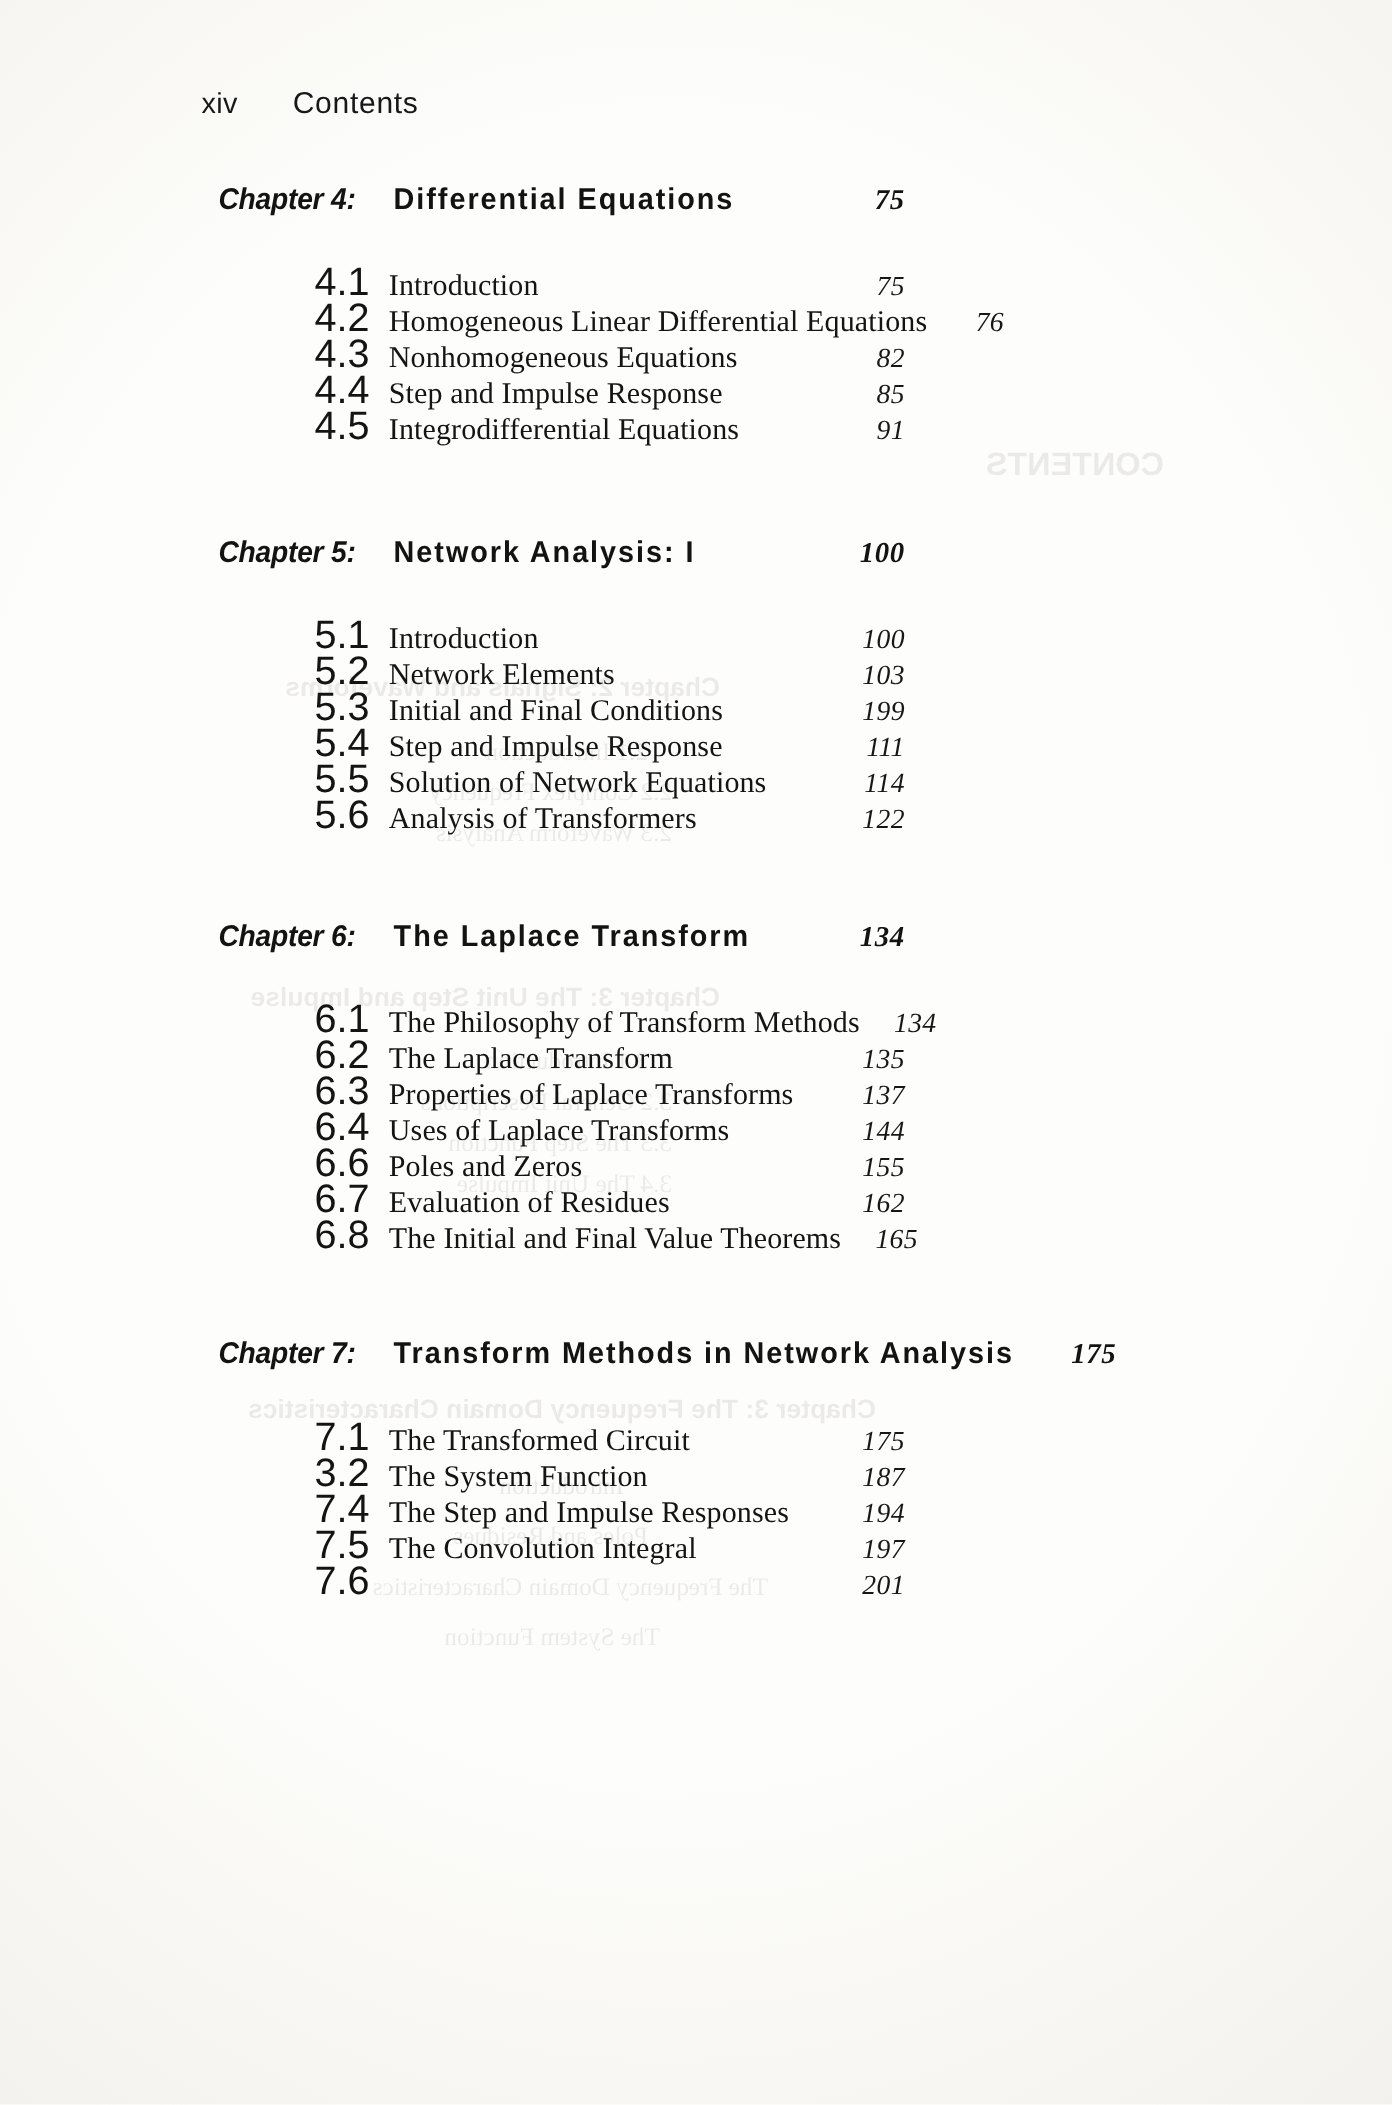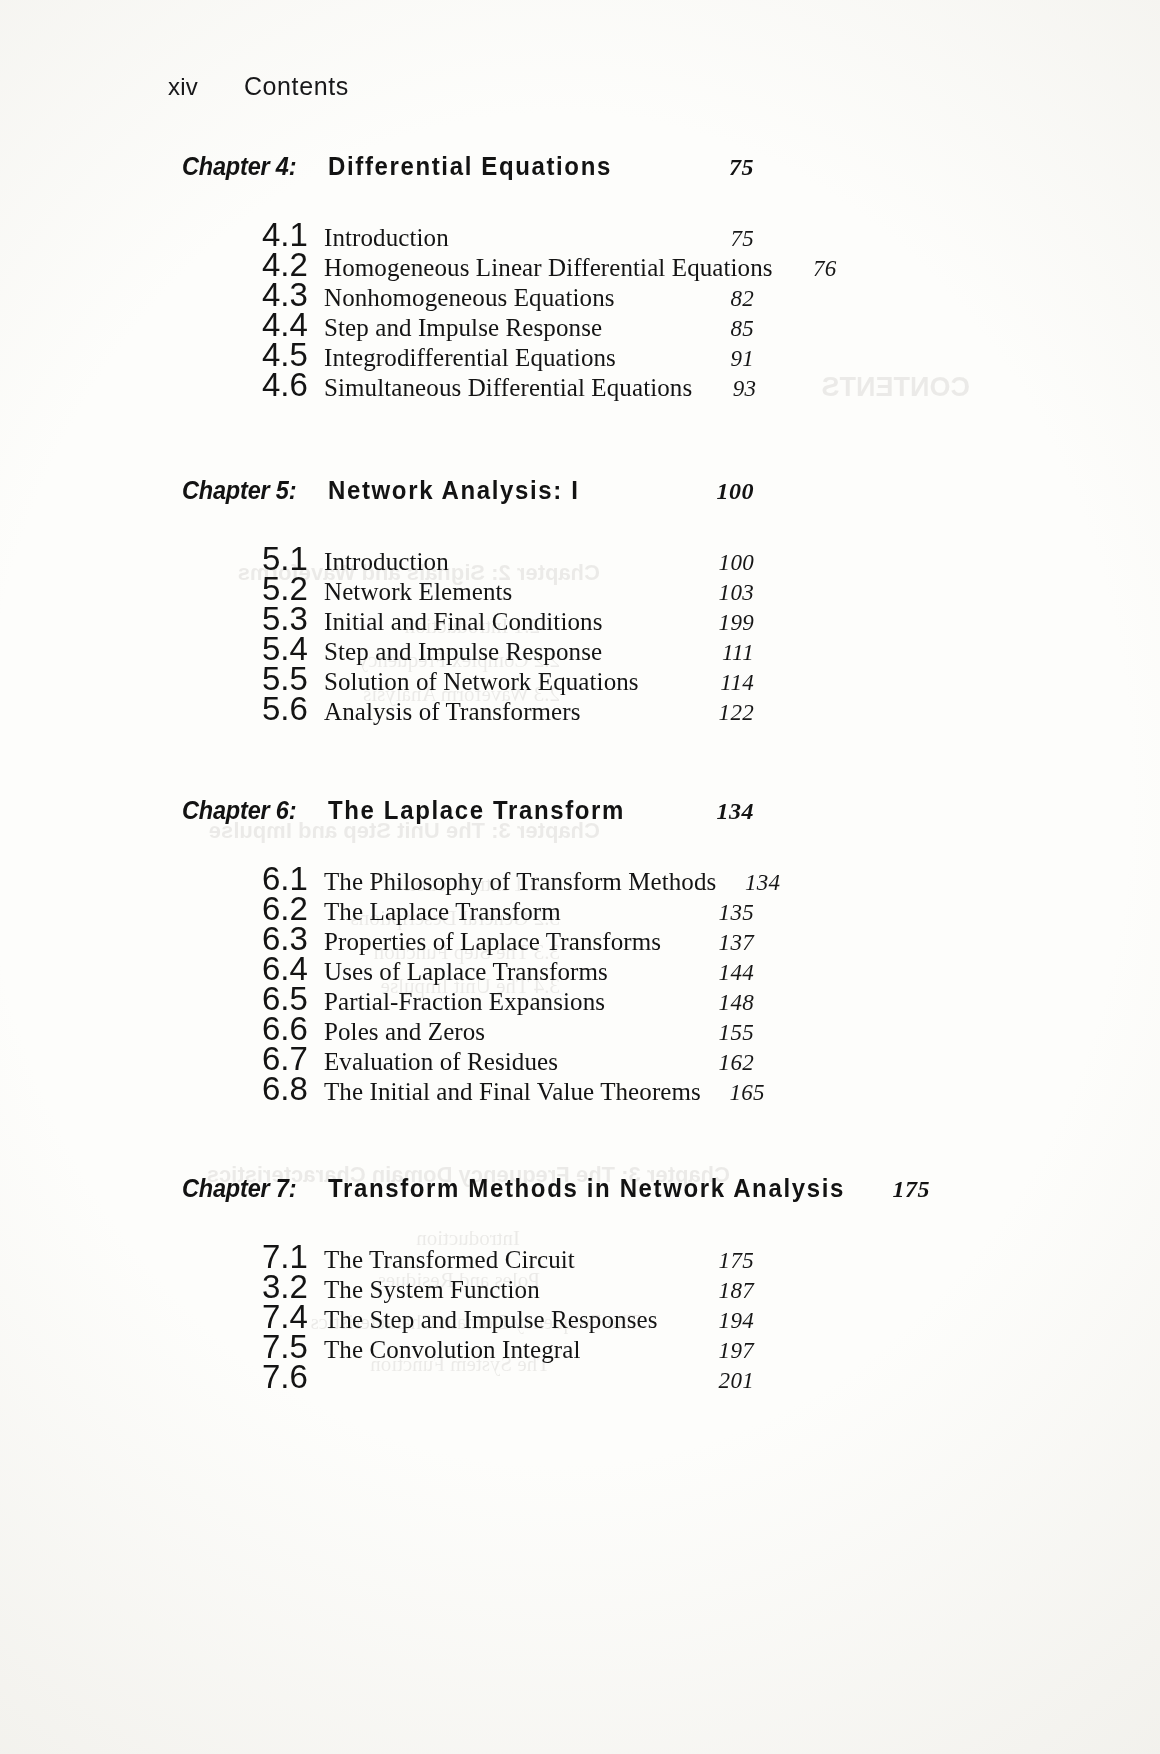--- a/index.html
+++ b/index.html
@@ -224,25 +224,20 @@
           <div class="section-row">
             <span class="section-num">4.4</span>
             <span class="section-title">Step and Impulse Response</span>
             <span class="section-page">85</span>
           </div>
           <div class="section-row">
             <span class="section-num">4.5</span>
             <span class="section-title">Integrodifferential Equations</span>
             <span class="section-page">91</span>
           </div>
-          <div class="section-row">
-            <span class="section-num">4.6</span>
-            <span class="section-title">Simultaneous Differential Equations</span>
-            <span class="section-page">93</span>
-          </div>
         </div>
       </div>
       <div class="gap-after-ch4"></div>
       <div class="chapter-block">
         <div class="chapter-head">
           <span class="chapter-label">Chapter 5:</span>
           <span class="chapter-title">Network Analysis:  I</span>
           <span class="chapter-page">100</span>
         </div>
         <div class="pre-sections-gap"></div>
@@ -302,25 +297,20 @@
             <span class="section-num">6.3</span>
             <span class="section-title">Properties of Laplace Transforms</span>
             <span class="section-page">137</span>
           </div>
           <div class="section-row">
             <span class="section-num">6.4</span>
             <span class="section-title">Uses of Laplace Transforms</span>
             <span class="section-page">144</span>
           </div>
           <div class="section-row">
-            <span class="section-num">6.5</span>
-            <span class="section-title">Partial-Fraction Expansions</span>
-            <span class="section-page">148</span>
-          </div>
-          <div class="section-row">
             <span class="section-num">6.6</span>
             <span class="section-title">Poles and Zeros</span>
             <span class="section-page">155</span>
           </div>
           <div class="section-row">
             <span class="section-num">6.7</span>
             <span class="section-title">Evaluation of Residues</span>
             <span class="section-page">162</span>
           </div>
           <div class="section-row">

